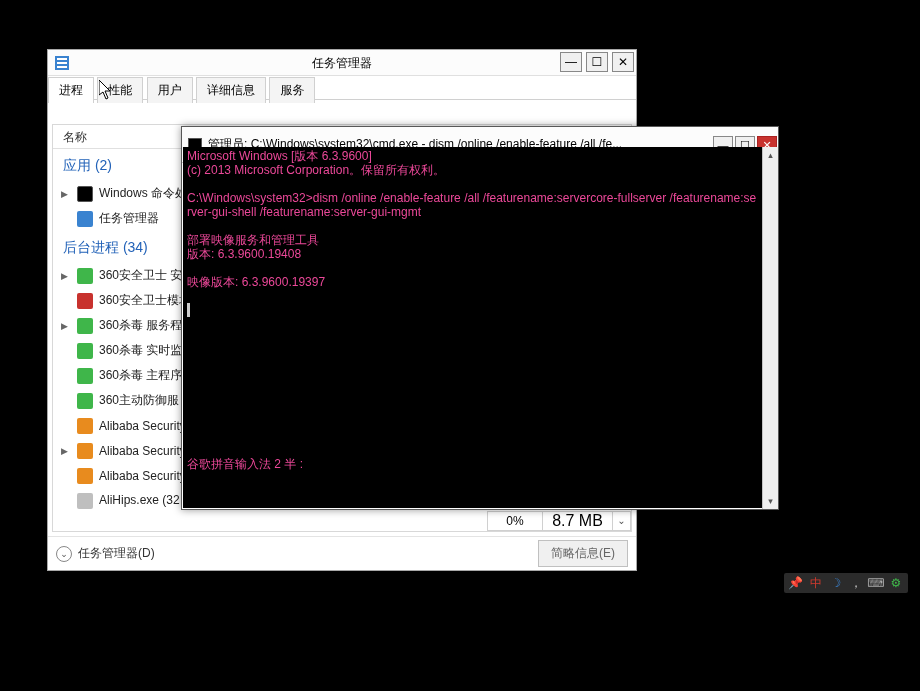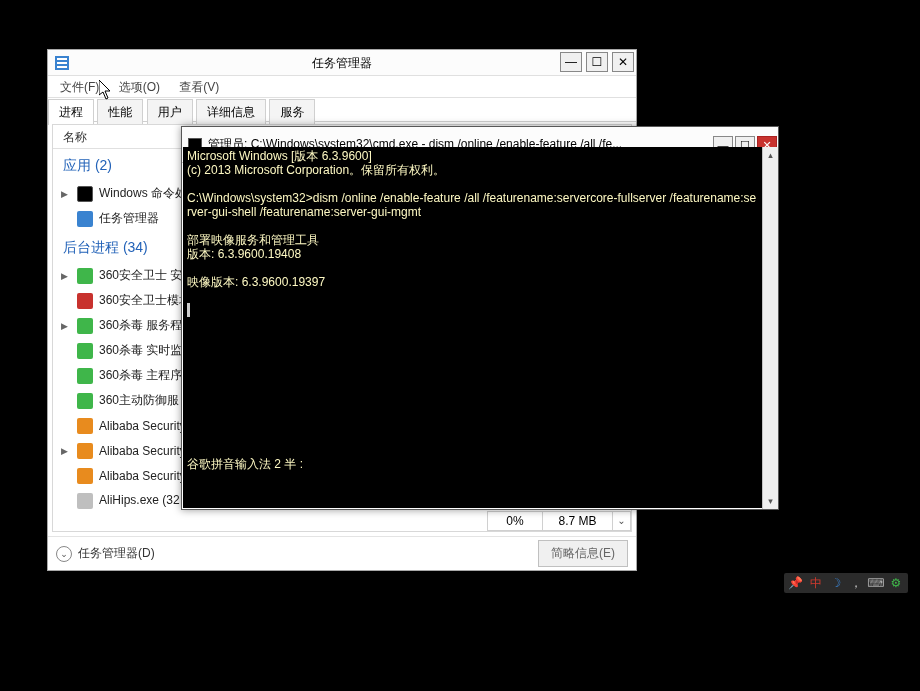--- a/index.html
+++ b/index.html
@@ -27,39 +27,39 @@
 .proc-row .exp { width:12px; color:#666; font-size:9px; }
 .proc-row .pi { width:16px; height:16px; margin:0 6px 0 4px; border-radius:2px; }
 .pi-cmd { background:#000; border:1px solid #555; }
 .pi-tm  { background:#3a83d0; }
 .pi-360g{ background:#3fb64a; }
 .pi-360r{ background:#c8322e; }
 .pi-ali { background:#e88b1e; }
 .pi-gen { background:#bfbfbf; }
 .dd-cell { position:absolute; bottom:0; right:0; display:flex; align-items:center; }
 .dd-v1 { width:56px; text-align:center; border:1px solid #d0d0d0; height:20px; line-height:18px; font-size:12px; }
-.dd-v2 { width:70px; text-align:center; border:1px solid #d0d0d0; border-left:none; height:20px; line-height:18px; font-size:12px; }
+.dd-v2 { width:70px; text-align:center; border:1px solid #d0d0d0; border-left:none; height:20px; line-height:18px; font-size:16px; }
 .dd-btn { width:18px; height:20px; border:1px solid #d0d0d0; border-left:none; font-size:10px; text-align:center; line-height:18px; color:#555; cursor:pointer; }
 .tm-footer { position:absolute; left:0; right:0; bottom:0; height:34px; border-top:1px solid #e4e4e4; display:flex; align-items:center; justify-content:space-between; padding:0 8px; }
 .tm-fewer { display:flex; align-items:center; gap:6px; font-size:12px; color:#333; cursor:pointer; }
 .tm-fewer .circ { width:16px; height:16px; border:1px solid #888; border-radius:50%; display:flex; align-items:center; justify-content:center; font-size:9px; color:#555; }
 .tm-end { padding:4px 12px; border:1px solid #c0c0c0; background:#f0f0f0; font-size:12px; color:#666; }
 
 
 .cursor { position:absolute; left:99px; top:80px; width:14px; height:20px; pointer-events:none; z-index:30; }
 
 
 .cmd-window { position:absolute; left:181px; top:126px; width:598px; height:384px; background:#fff; border:1px solid #585858; box-shadow:0 0 8px rgba(0,0,0,.4); z-index:20; }
 .cmd-titlebar { height:36px; background:#fcfcfc; border-bottom:1px solid #c4c4c4; position:relative; display:flex; align-items:center; }
 .cmd-icon { width:14px; height:14px; background:#000; margin:0 6px; display:inline-block; border:1px solid #555; }
 .cmd-title { font-size:12px; color:#000; white-space:nowrap; overflow:hidden; text-overflow:ellipsis; flex:1; }
 .cmd-winbtns { display:flex; }
 .cmd-winbtn { width:20px; height:18px; border:1px solid #888; background:#f0f0f0; margin:1px 1px 0 1px; display:flex; align-items:center; justify-content:center; font-size:11px; cursor:pointer; }
 .cmd-winbtn.close { background:#c8322e; color:#fff; border-color:#a22; }
-.cmd-body { position:absolute; left:1px; top:20px; right:16px; bottom:1px; background:#000; color:#fef9c3; font-family:Consolas,"NSimSun","SimSun",monospace; font-size:12px; line-height:14px; padding:2px 4px; white-space:pre-wrap; word-break:break-all; }
+.cmd-body { position:absolute; left:1px; top:20px; right:16px; bottom:1px; background:#000; color:#ec4899; font-family:Consolas,"NSimSun","SimSun",monospace; font-size:12px; line-height:14px; padding:2px 4px; white-space:pre-wrap; word-break:break-all; }
 .cmd-body .cursor-block { background:#ccc; color:#000; }
 .cmd-scroll { position:absolute; right:0; top:20px; bottom:0; width:16px; background:#efefef; border-left:1px solid #c4c4c4; }
 .cmd-scroll .arr { height:16px; text-align:center; font-size:9px; color:#555; line-height:16px; cursor:pointer; }
 .cmd-scroll .track { position:absolute; top:16px; bottom:16px; left:0; right:0; }
 .cmd-scroll .arr.down { position:absolute; bottom:0; left:0; right:0; }
 
 
 .tray { position:absolute; right:12px; bottom:98px; display:flex; gap:4px; align-items:center; background:#2b2b2b; padding:2px 4px; border-radius:2px; }
 .tray .ti { width:16px; height:16px; display:flex; align-items:center; justify-content:center; font-size:12px; cursor:pointer; }
 .ti-pin  { color:#2aa7ff; }
@@ -80,25 +80,20 @@
         <rect x="3" y="7" width="10" height="2" fill="#fff"></rect>
         <rect x="3" y="11" width="10" height="2" fill="#fff"></rect>
       </svg>
     <span class="tm-title">任务管理器</span>
     <div class="tm-winbtns">
       <div class="tm-winbtn">—</div>
       <div class="tm-winbtn">☐</div>
       <div class="tm-winbtn close">✕</div>
     </div>
   </div>
-  <div class="tm-menubar">
-    <span class="tm-menuitem">文件(F)</span>
-    <span class="tm-menuitem">选项(O)</span>
-    <span class="tm-menuitem">查看(V)</span>
-  </div>
   <div class="tm-tabs">
     <span class="tm-tab active">进程</span>
     <span class="tm-tab">性能</span>
     <span class="tm-tab">用户</span>
     <span class="tm-tab">详细信息</span>
     <span class="tm-tab">服务</span>
   </div>
   <div class="tm-body">
     <div class="scroll-up">▴</div>
     <div class="col-header">名称</div>

